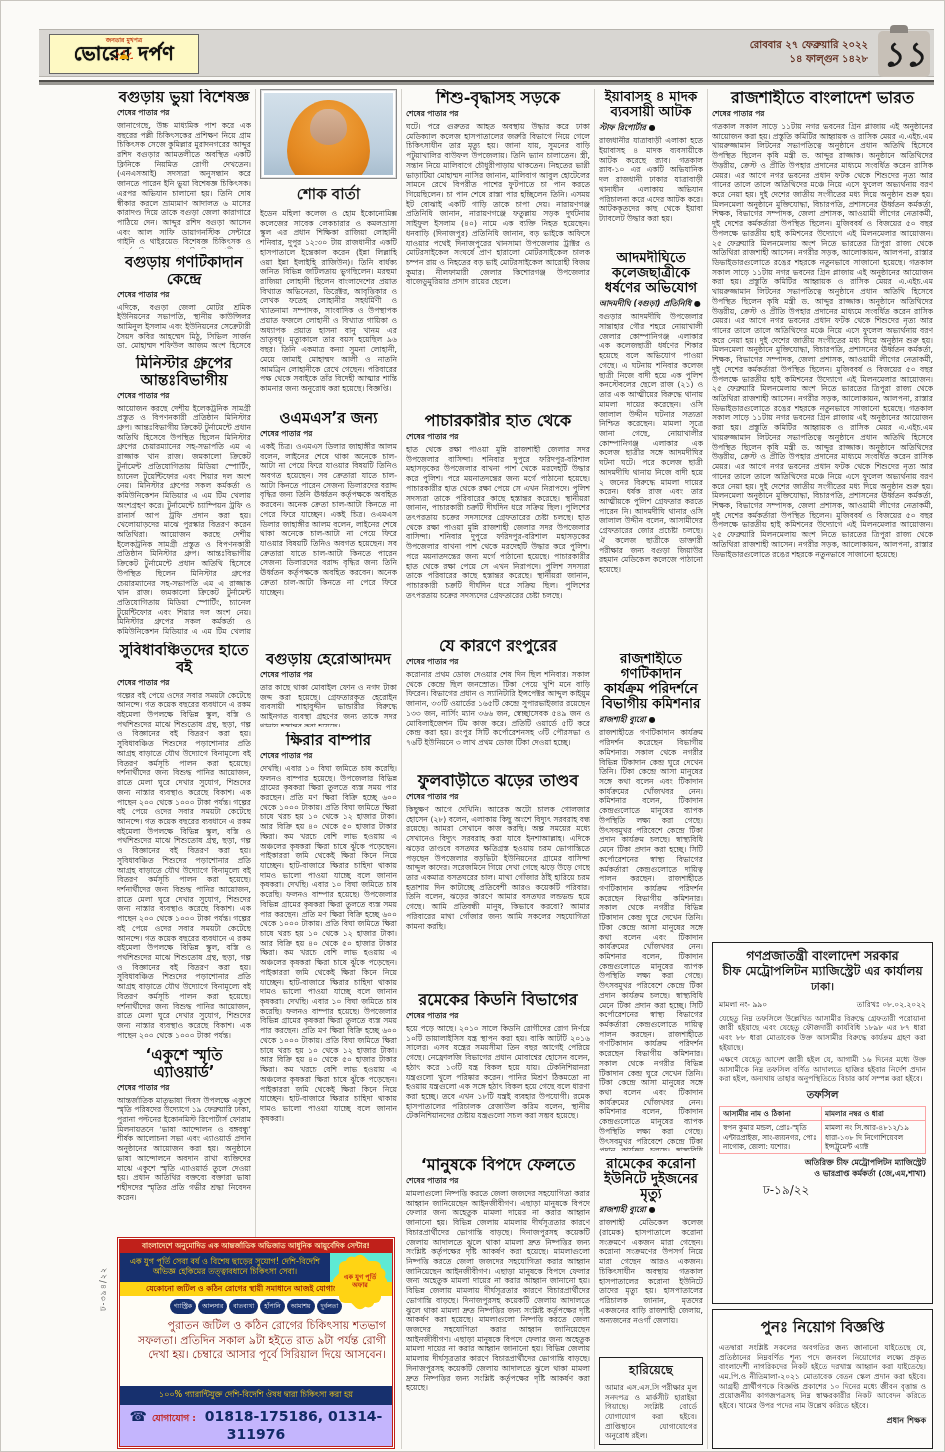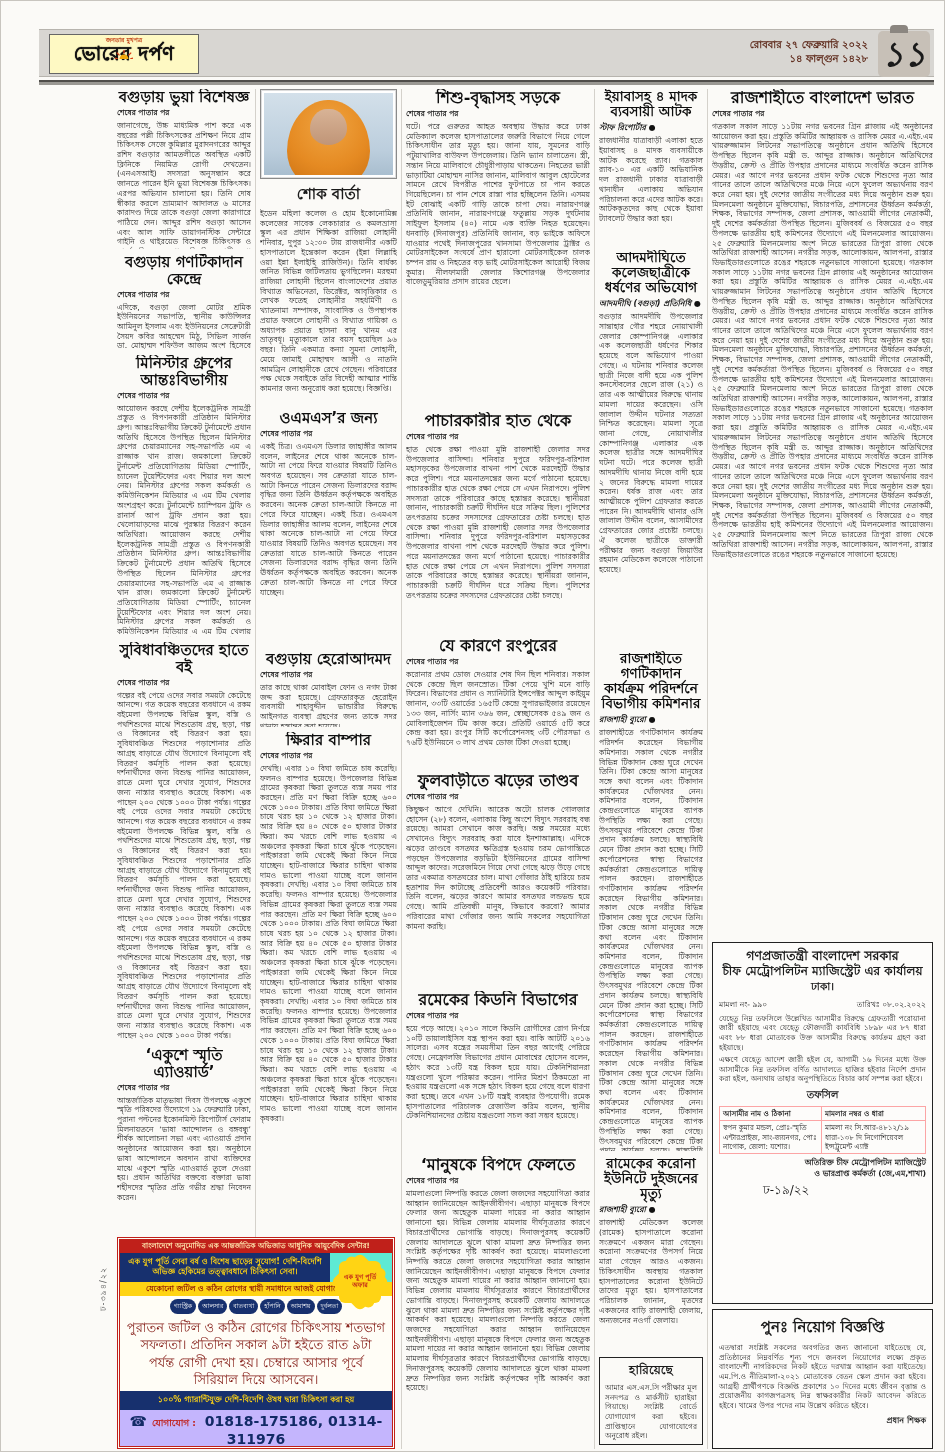--- a/index.html
+++ b/index.html
@@ -71,34 +71,34 @@
   .job-sig { text-align:right; font-size:8px; font-weight:bold; margin-top:4px; }
   .lost-box { border:1px solid #222; padding:3px 5px; overflow:hidden; }
   .lost-title { font-size:12px; font-weight:bold; text-align:center; margin-bottom:2px; }
   .lost-body { font-size:7.4px; line-height:1.3; text-align:justify; }
   
   .ad { position:absolute; left:116px; top:1236px; width:278px; height:212px;
     border:3px double #c0201a; background:#fffdf6; display:flex; flex-direction:column; overflow:hidden; }
   .ad-topbar { background:#c0201a; color:#ffe9b0; font-size:7.2px; font-weight:bold;
     text-align:center; padding:2px 3px; line-height:1.2; }
   .ad-row { display:flex; align-items:stretch; }
-  .ad-navy { background:#17306e; color:#ffd414; font-size:8px; font-weight:bold;
+  .ad-navy { background:#17306e; color:#ffd414; font-size:8px; font-weight:normal;
     padding:4px 5px; line-height:1.35; flex:1; text-align:center; }
   .burst-wrap { width:62px; position:relative; flex-shrink:0; background:#5eead4; }
   .burst { position:absolute; left:3px; top:2px; width:54px; height:54px; }
   .burst i { position:absolute; inset:6px; background:#ffd414; border-radius:6px; display:block; }
   .burst i.r45 { transform:rotate(45deg); } .burst i.r22 { transform:rotate(22deg); }
   .burst span { position:absolute; inset:0; display:flex; align-items:center; justify-content:center;
     font-size:6.4px; font-weight:bold; color:#c0201a; text-align:center; padding:10px; line-height:1.2; }
   .ad-band { background:#ffd414; color:#8d1505; font-size:7.6px; font-weight:bold;
     text-align:center; padding:2px 3px; line-height:1.25; }
   .ad-chips { display:flex; gap:2px; justify-content:center; padding:3px 2px; background:#fffdf6; }
   .chip { background:#17306e; color:#fff; font-size:6.2px; padding:2px 4px;
     border-radius:8px; white-space:nowrap; }
-  .ad-detail { font-size:13px; color:#86201a; text-align:center; line-height:1.35;
+  .ad-detail { font-size:11px; color:#86201a; text-align:right; line-height:1.35;
     padding:2px 6px; flex:1; }
   .ad-phone { text-align:center; font-size:14px; font-weight:bold; color:#122a66;
     padding:3px 0 4px; background:#c4b5fd; }
   .ad-phone .lbl { font-size:9px; color:#c0201a; margin-right:4px; }
 </style>
 </head>
 <body>
 
 <div class="page">
 

